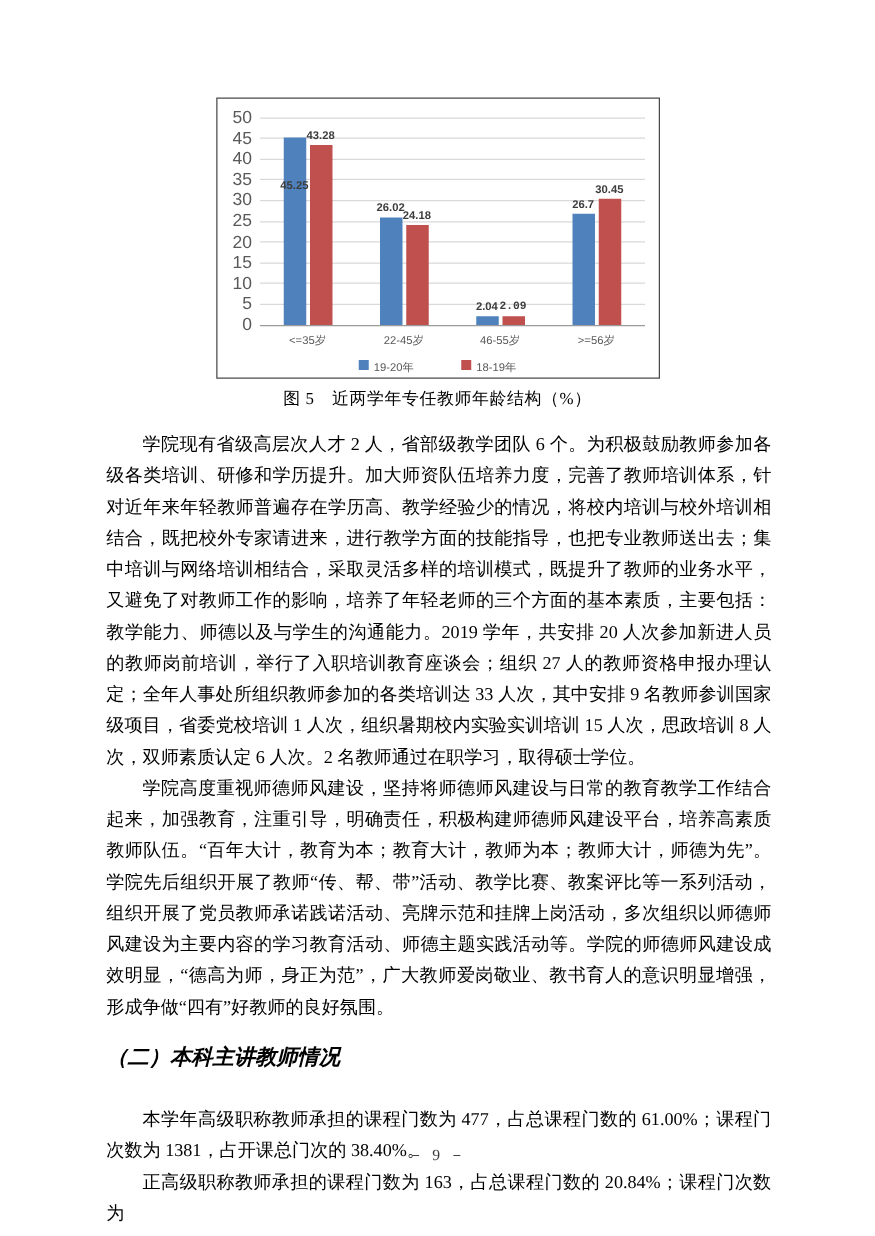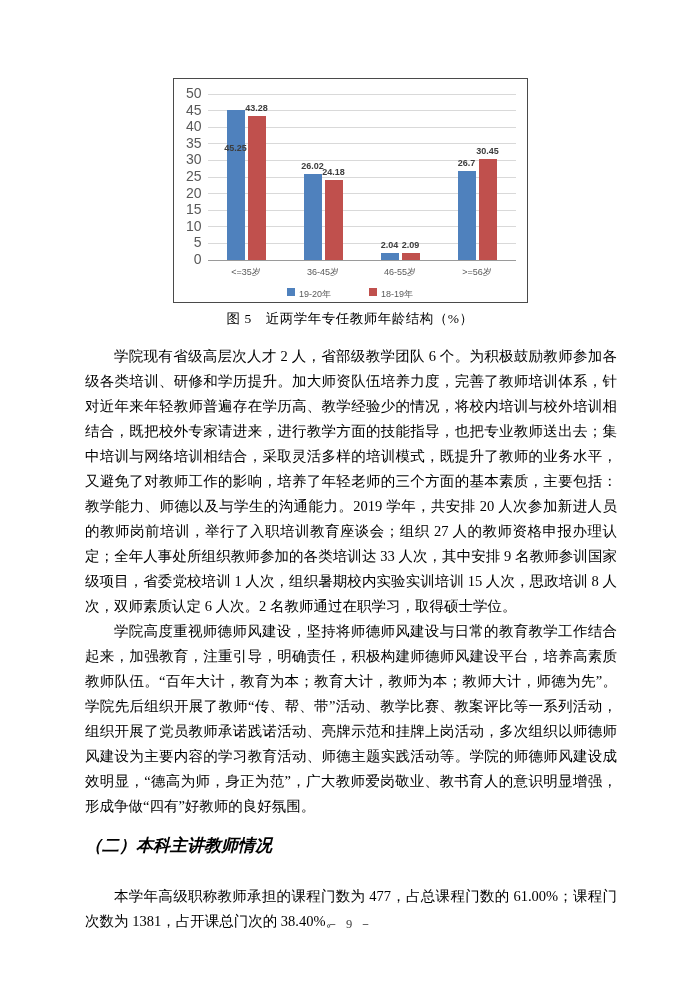--- a/index.html
+++ b/index.html
@@ -71,25 +71,25 @@
         <div class="cel ytick" style="left: 2px; top: 9px; width: 26px;">50</div>
         <div class="cel" style="left: 53px; top: 30.77px; width: 18px; height: 150.23px; background: rgb(79, 129, 189);"></div>
         <div class="cel vlabel" style="left: 41px; top: 16.77px; width: 42px; margin-top: 46px;">45.25</div>
         <div class="cel" style="left: 74px; top: 37.3104px; width: 18px; height: 143.69px; background: rgb(192, 80, 77);"></div>
         <div class="cel vlabel" style="left: 62px; top: 23.3104px; width: 42px;">43.28</div>
         <div class="cel xlabel" style="left: 37.5px; top: 187px; width: 70px;">&lt;=35岁</div>
         <div class="cel" style="left: 130px; top: 94.6136px; width: 18px; height: 86.3864px; background: rgb(79, 129, 189);"></div>
         <div class="cel vlabel" style="left: 118px; top: 80.6136px; width: 42px;">26.02</div>
         <div class="cel" style="left: 151px; top: 100.722px; width: 18px; height: 80.2776px; background: rgb(192, 80, 77);"></div>
         <div class="cel vlabel" style="left: 139px; top: 86.7224px; width: 42px;">24.18</div>
-        <div class="cel xlabel" style="left: 114.5px; top: 187px; width: 70px;">36-45岁</div>
+        <div class="cel xlabel" style="left: 114.5px; top: 187px; width: 70px;">22-45岁</div>
         <div class="cel" style="left: 207px; top: 174.227px; width: 18px; height: 6.7728px; background: rgb(79, 129, 189);"></div>
         <div class="cel vlabel" style="left: 195px; top: 160.227px; width: 42px;">2.04</div>
         <div class="cel" style="left: 228px; top: 174.061px; width: 18px; height: 6.9388px; background: rgb(192, 80, 77);"></div>
-        <div class="cel vlabel" style="left: 216px; top: 160.061px; width: 42px;">2.09</div>
+        <div class="cel vlabel" style="left: 216px; top: 160.061px; width: 42px; font-family: Liberation Mono, monospace;">2.09</div>
         <div class="cel xlabel" style="left: 191.5px; top: 187px; width: 70px;">46-55岁</div>
         <div class="cel" style="left: 284px; top: 92.356px; width: 18px; height: 88.644px; background: rgb(79, 129, 189);"></div>
         <div class="cel vlabel" style="left: 272px; top: 78.356px; width: 42px;">26.7</div>
         <div class="cel" style="left: 305px; top: 79.906px; width: 18px; height: 101.094px; background: rgb(192, 80, 77);"></div>
         <div class="cel vlabel" style="left: 293px; top: 65.906px; width: 42px;">30.45</div>
         <div class="cel xlabel" style="left: 268.5px; top: 187px; width: 70px;">&gt;=56岁</div>
         <div class="cel legend" style="left: 0px; right: 0px; top: 209px;">
           <span class="li">
             <span class="sw" style="background: rgb(79, 129, 189);"></span>
             <span>19-20年</span>
@@ -101,17 +101,18 @@
         </div>
       </div>
     <div class="caption">图 5　近两学年专任教师年龄结构（%）</div>
   </div>
 
   <div class="content">
     <p class="body-para">学院现有省级高层次人才 2 人，省部级教学团队 6 个。为积极鼓励教师参加各级各类培训、研修和学历提升。加大师资队伍培养力度，完善了教师培训体系，针对近年来年轻教师普遍存在学历高、教学经验少的情况，将校内培训与校外培训相结合，既把校外专家请进来，进行教学方面的技能指导，也把专业教师送出去；集中培训与网络培训相结合，采取灵活多样的培训模式，既提升了教师的业务水平，又避免了对教师工作的影响，培养了年轻老师的三个方面的基本素质，主要包括：教学能力、师德以及与学生的沟通能力。2019 学年，共安排 20 人次参加新进人员的教师岗前培训，举行了入职培训教育座谈会；组织 27 人的教师资格申报办理认定；全年人事处所组织教师参加的各类培训达 33 人次，其中安排 9 名教师参训国家级项目，省委党校培训 1 人次，组织暑期校内实验实训培训 15 人次，思政培训 8 人次，双师素质认定 6 人次。2 名教师通过在职学习，取得硕士学位。</p>
     <p class="body-para">学院高度重视师德师风建设，坚持将师德师风建设与日常的教育教学工作结合起来，加强教育，注重引导，明确责任，积极构建师德师风建设平台，培养高素质教师队伍。“百年大计，教育为本；教育大计，教师为本；教师大计，师德为先”。学院先后组织开展了教师“传、帮、带”活动、教学比赛、教案评比等一系列活动，组织开展了党员教师承诺践诺活动、亮牌示范和挂牌上岗活动，多次组织以师德师风建设为主要内容的学习教育活动、师德主题实践活动等。学院的师德师风建设成效明显，“德高为师，身正为范”，广大教师爱岗敬业、教书育人的意识明显增强，形成争做“四有”好教师的良好氛围。</p>
     <h2 class="section-heading">（二）本科主讲教师情况</h2>
     <p class="body-para">本学年高级职称教师承担的课程门数为 477，占总课程门数的 61.00%；课程门次数为 1381，占开课总门次的 38.40%。</p>
+    <p class="body-para">正高级职称教师承担的课程门数为 163，占总课程门数的 20.84%；课程门次数为</p>
   </div>
 
   <div class="footer">－ 9 －</div>
 
 </div>
 
 </body></html>

